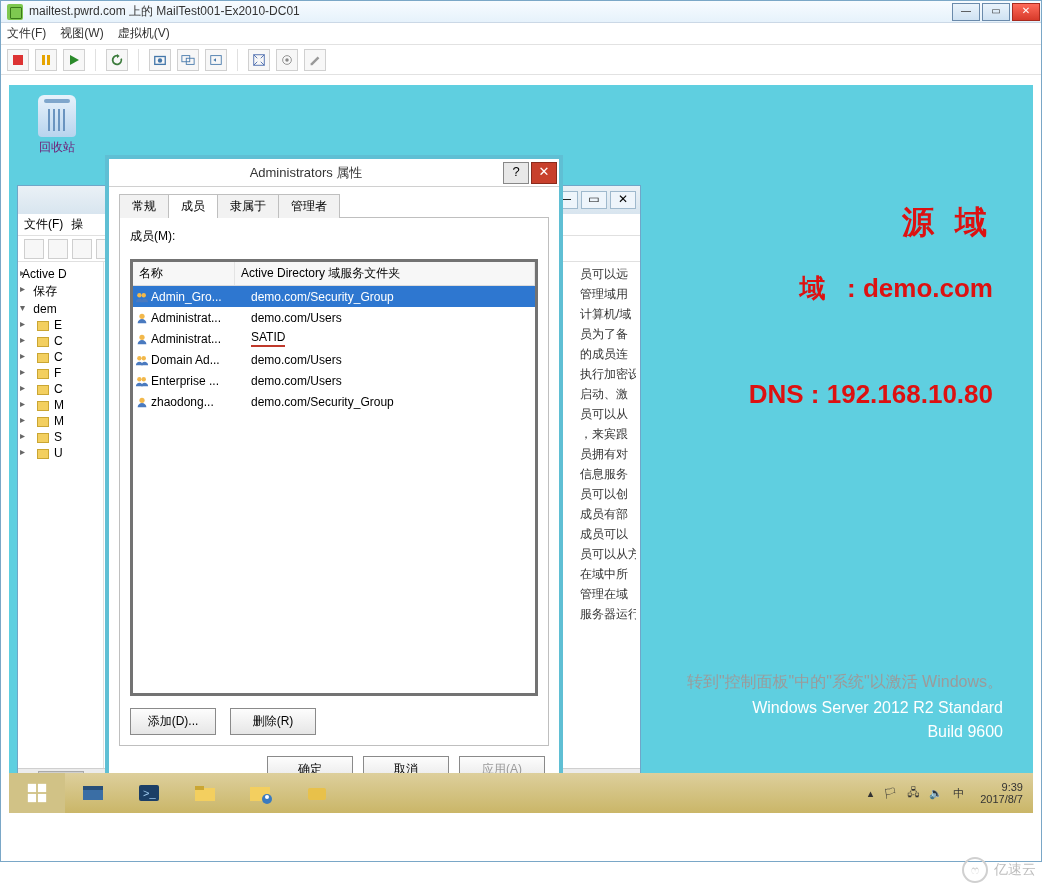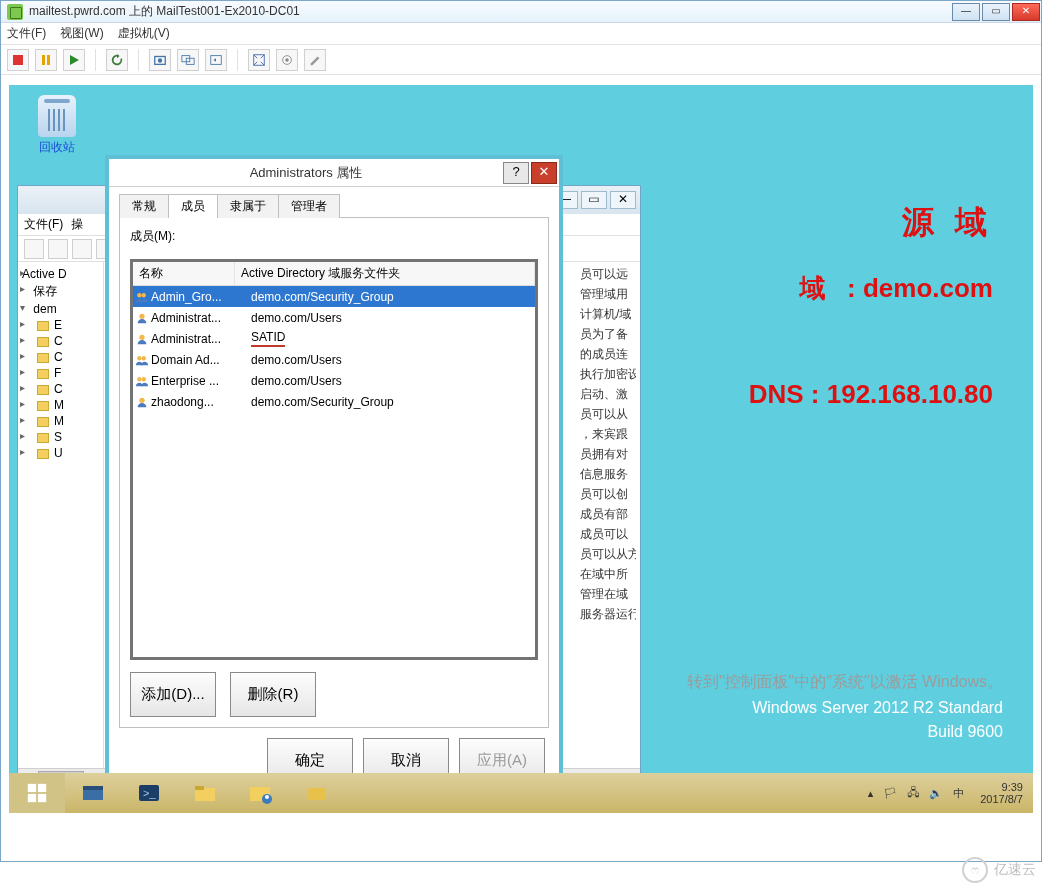--- a/index.html
+++ b/index.html
@@ -20,21 +20,21 @@
 .tb { width: 22px; height: 22px; border: 1px solid #d0d0d0; background: #f7f7f7; display:flex; align-items:center; justify-content:center; }
 .tb.red div{width:10px;height:10px;background:#d33;}
 .tb.amber div{display:flex;gap:2px;}
 .tb.amber span{width:3px;height:10px;background:#e6a400;}
 .tb.green div{width:0;height:0;border-left:9px solid #2a8a2a;border-top:5px solid transparent;border-bottom:5px solid transparent;}
 .tb svg{width:14px;height:14px;}
 .host-toolbar .sep { width: 1px; height: 22px; background: #e0e0e0; margin: 0 4px;}
 
 
 .guest { position: absolute; left: 8px; top: 84px; right: 8px; bottom: 48px; background: #5fcfe0; }
-.recycle { position: absolute; left: 18px; top: 10px; width: 60px; text-align: center; font-size: 12px; color: #1d4ed8; }
+.recycle { position: absolute; left: 18px; top: 10px; width: 60px; text-align: center; font-size: 12px; color: #701a75; }
 .recycle .bin { width: 38px; height: 42px; margin: 0 auto 2px; background: linear-gradient(#e8f2fb,#b8d4ee); border-radius: 6px 6px 4px 4px; position:relative;}
 .recycle .bin::before{content:"";position:absolute;left:6px;right:6px;top:4px;height:4px;background:#7fa6cc;border-radius:2px;}
 .recycle .bin::after{content:"";position:absolute;left:10px;top:14px;width:18px;height:22px;background:repeating-linear-gradient(90deg,#6a94c0 0 2px,transparent 2px 5px);}
 
 
 .big-red { position: absolute; right: 40px; top: 116px; font-size: 32px; color: #d11; font-weight: 700; letter-spacing: 6px; }
 .red-line { position: absolute; font-size: 26px; font-weight: 700; color: #d11; }
 
 
 .act { position: absolute; right: 30px; bottom: 72px; text-align: right; font-size: 16px; color: #9b9b9b; }
@@ -86,21 +86,21 @@
 .list .cols div{padding:3px 6px;border-right:1px solid #e4e4e4;}
 .list .cols .c1{width:102px;} .list .cols .c2{flex:1;}
 .list .row{display:flex;align-items:center;height:21px;}
 .list .row.sel{background:#2e77d0;color:#fff;}
 .list .row .ic{width:18px;text-align:center;}
 .list .row .c1{width:100px;overflow:hidden;white-space:nowrap;text-overflow:ellipsis;}
 .list .row .c2{flex:1;overflow:hidden;white-space:nowrap;}
 .list .row .ic svg{width:14px;height:12px;vertical-align:middle;}
 .underl{border-bottom:2px solid #c0392b;display:inline-block;padding-bottom:1px;}
 .btns-row{display:flex;gap:14px;margin-top:12px;}
-.btn{min-width:86px;padding:12px 10px;border:1px solid #8a8a8a;background:linear-gradient(#fdfdfd,#e6e6e6);font-size:15px;text-align:center;}
+.btn{min-width:86px;padding:4px 10px;border:1px solid #8a8a8a;background:linear-gradient(#fdfdfd,#e6e6e6);font-size:12px;text-align:center;}
 .btn.disabled{color:#9a9a9a;}
 .dlg .footer{display:flex;justify-content:flex-end;gap:10px;padding:10px 4px 6px;}
 
 
 .watermark{position:absolute;right:6px;bottom:2px;font-size:14px;color:#bdbdbd;display:flex;align-items:center;gap:6px;}
 .watermark .circ{width:26px;height:26px;border:2px solid #d0d0d0;border-radius:50%;display:flex;align-items:center;justify-content:center;font-size:12px;color:#d0d0d0;}
 </style>
 </head>
 <body>
 

